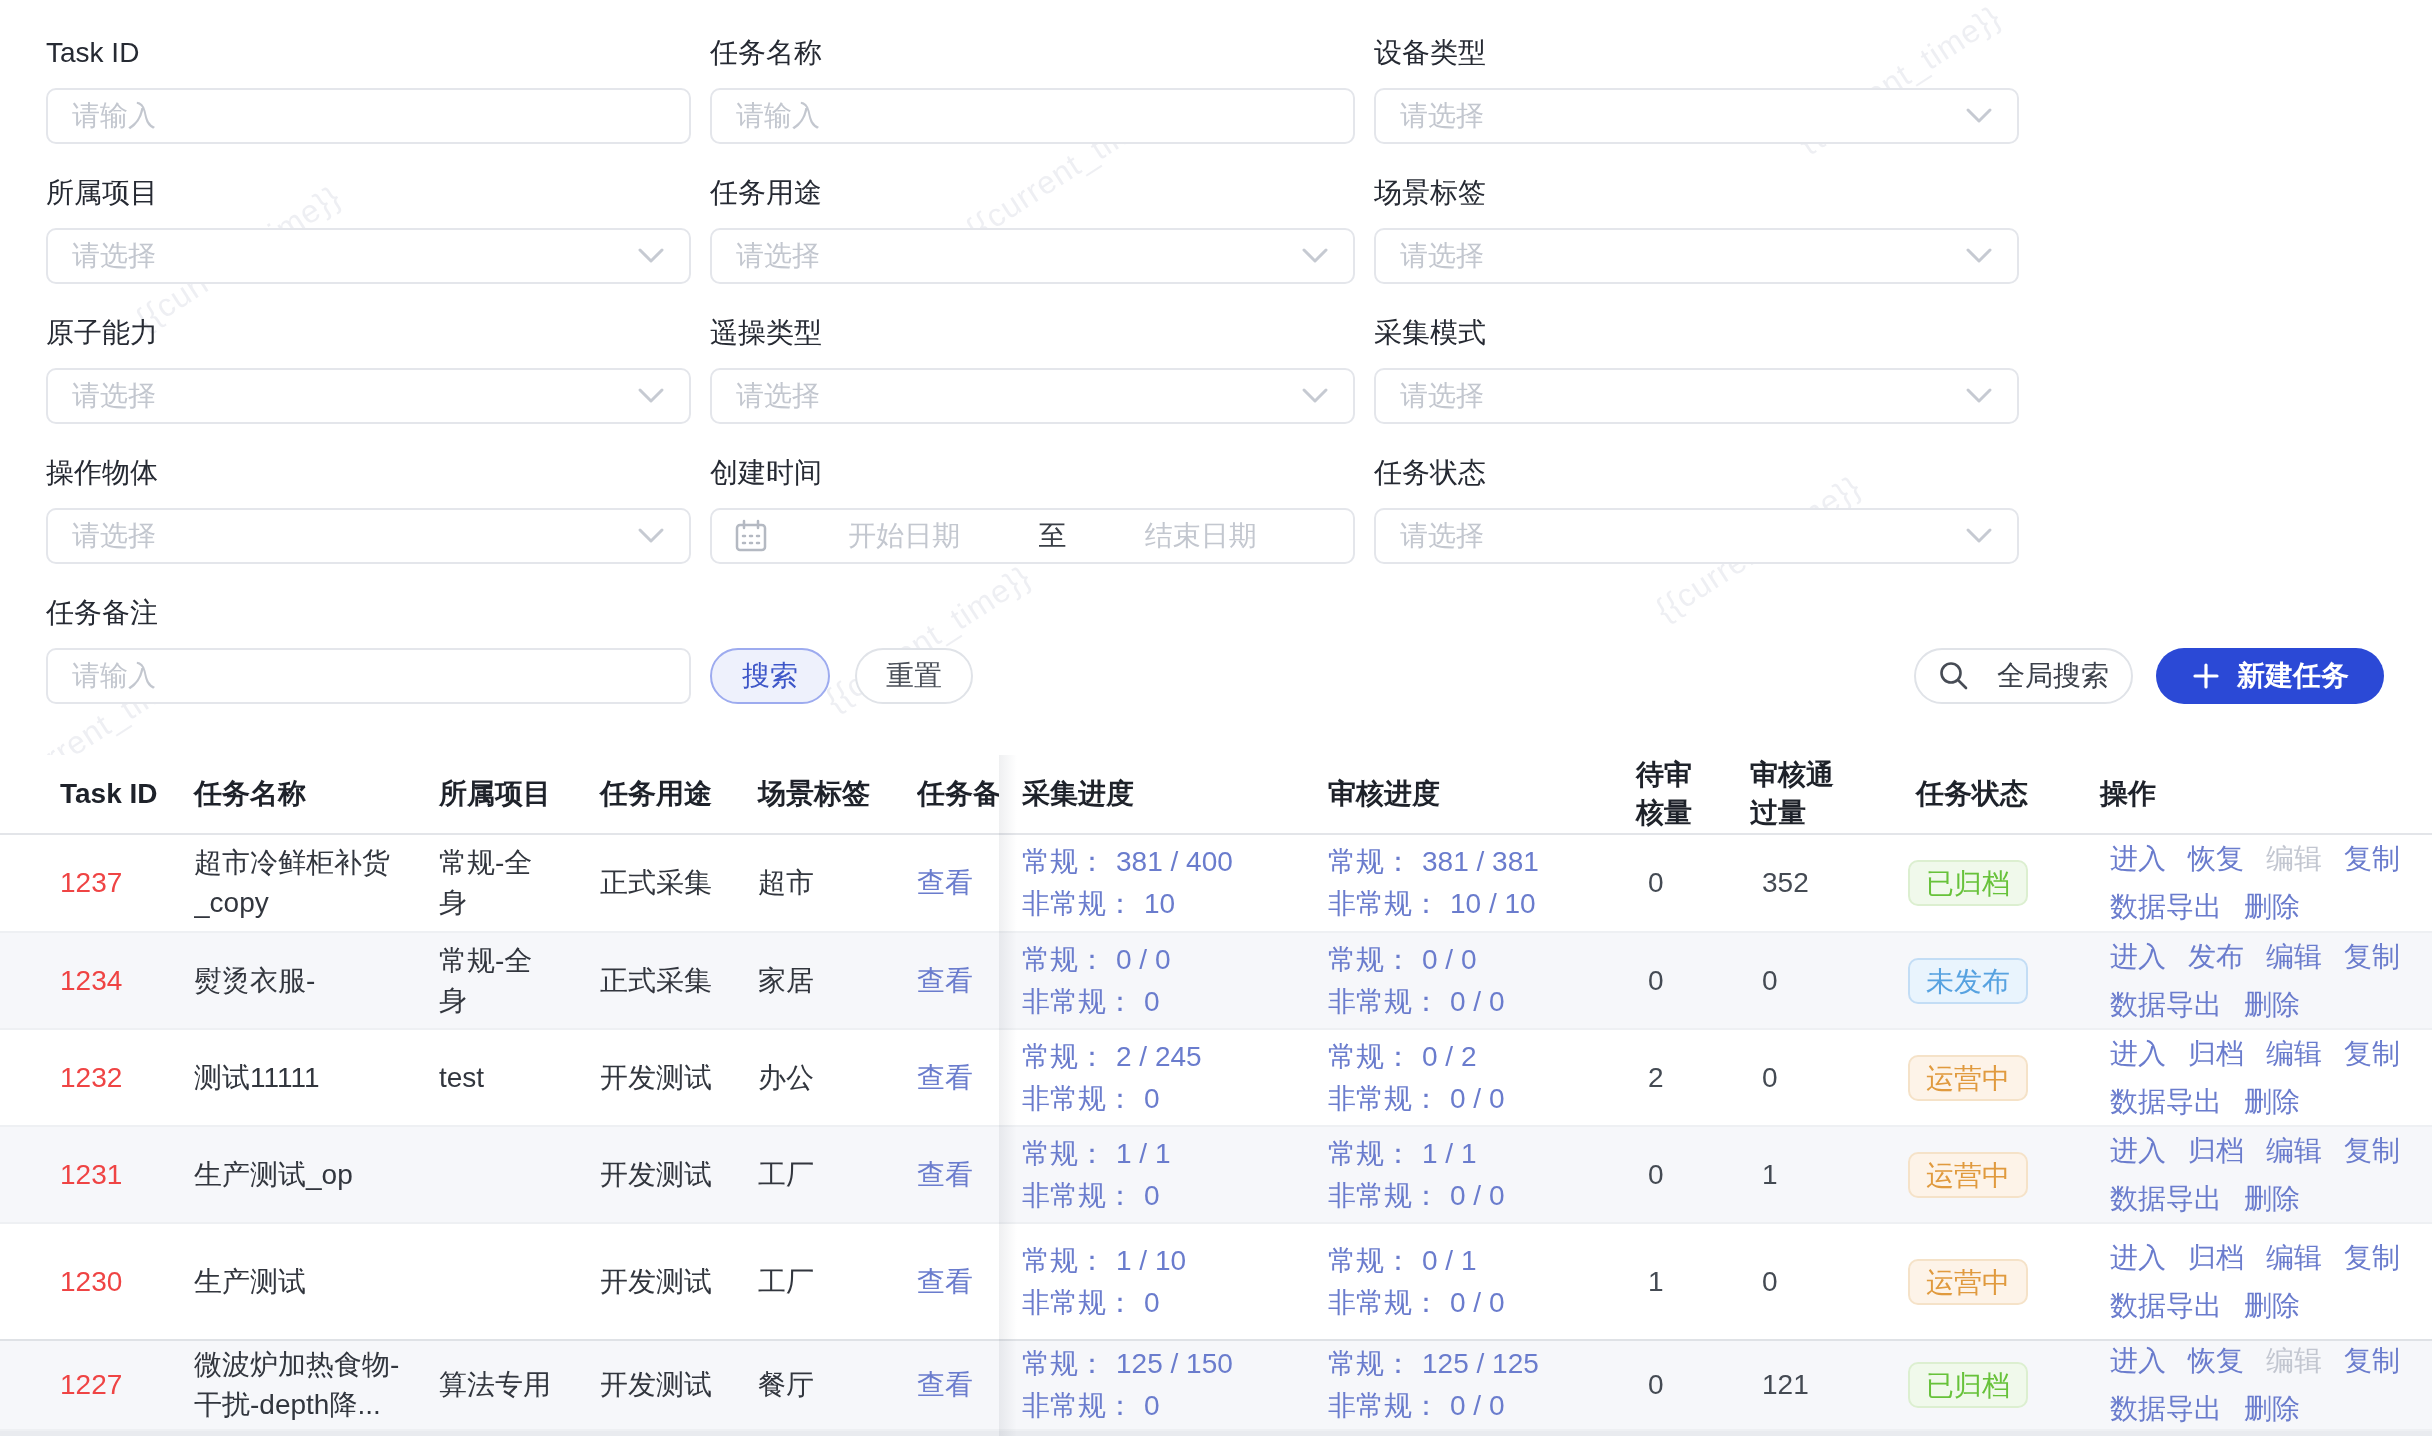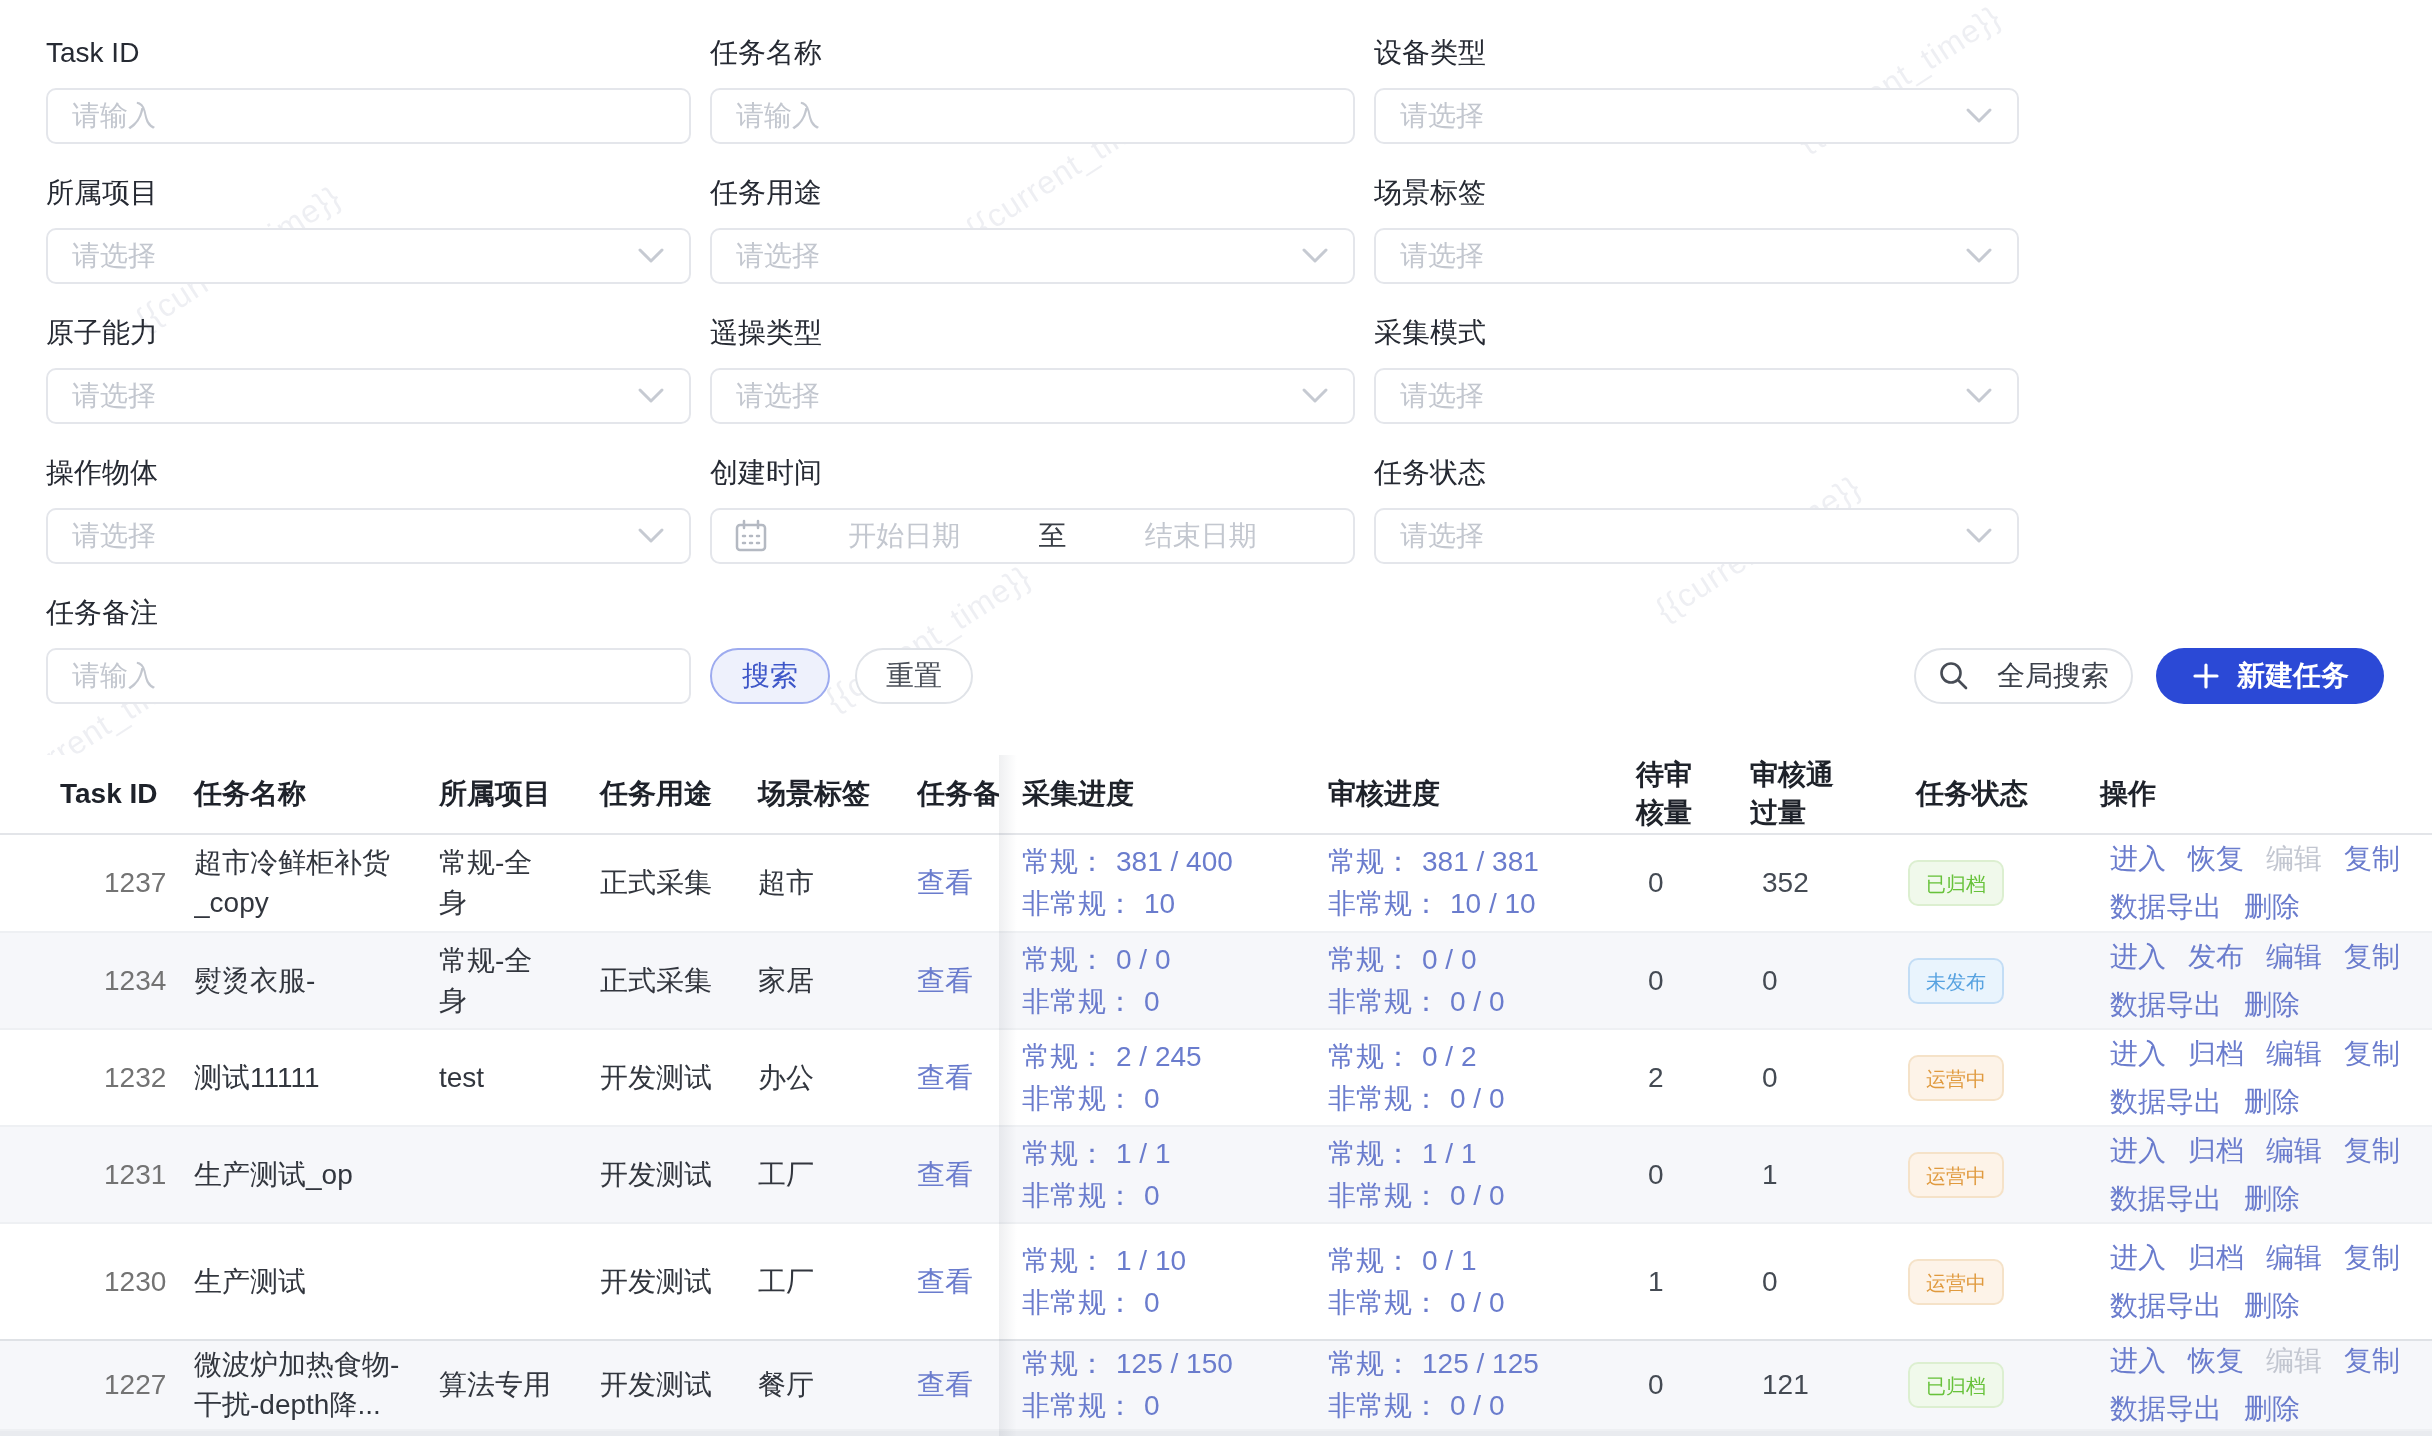--- a/index.html
+++ b/index.html
@@ -73,32 +73,32 @@
   .tr{border-bottom:2px solid #eef0f3;background:#fff;}
   .tr:nth-child(odd){background:#f6f7fa;}
   .tr:nth-child(1){height:106px;}
   .tr:nth-child(2){height:98px;}
   .tr:nth-child(3),.tr:nth-child(4),.tr:nth-child(5){height:97px;}
   .tr:nth-child(6){height:117px;border-bottom:2px solid #dfe2e6;}
   .td{
     display:flex;align-items:center;font-size:28px;color:#32363e;
     padding-right:20px;box-sizing:border-box;overflow:hidden;line-height:40px;
   }
-  .c-id{color:#737373;margin-left:44px;}
+  .c-id{color:#ef4444;}
   .c-name{padding-right:24px;}
   .c-project{padding-right:48px;}
   .link{color:#6a7ccd;cursor:pointer;}
   .pl{color:#6a7ccd;}
   .pv{color:#6a7ccd;margin-left:10px;}
   .prog div{line-height:42px;}
   .c-pending,.c-passed{padding-left:12px;color:#444a53;}
   .c-status{padding-left:4px;}
   .badge{
     display:inline-block;height:46px;line-height:44px;box-sizing:border-box;
-    padding:0 16px;border-radius:10px;font-size:20px;border:2px solid transparent;
+    padding:0 16px;border-radius:10px;font-size:28px;border:2px solid transparent;
   }
   .st-g{color:#67c23a;background:#f0f9eb;border-color:#dcefd0;}
   .st-b{color:#57a2e0;background:#e9f4fd;border-color:#c3ddf5;}
   .st-o{color:#e09a3e;background:#fdf3e8;border-color:#f5e2c8;}
   .c-actions{flex-wrap:wrap;align-content:center;row-gap:8px;column-gap:22px;padding:0 28px 0 10px;text-align:right;}
   .act{color:#6a7ccd;cursor:pointer;white-space:nowrap;}
   .act.dis{color:#c2c6d0;cursor:not-allowed;}
   .fixed-shadow{
     position:absolute;left:999px;top:0;width:18px;height:681px;
     background:linear-gradient(to right, rgba(30,40,60,0.07), rgba(30,40,60,0));

